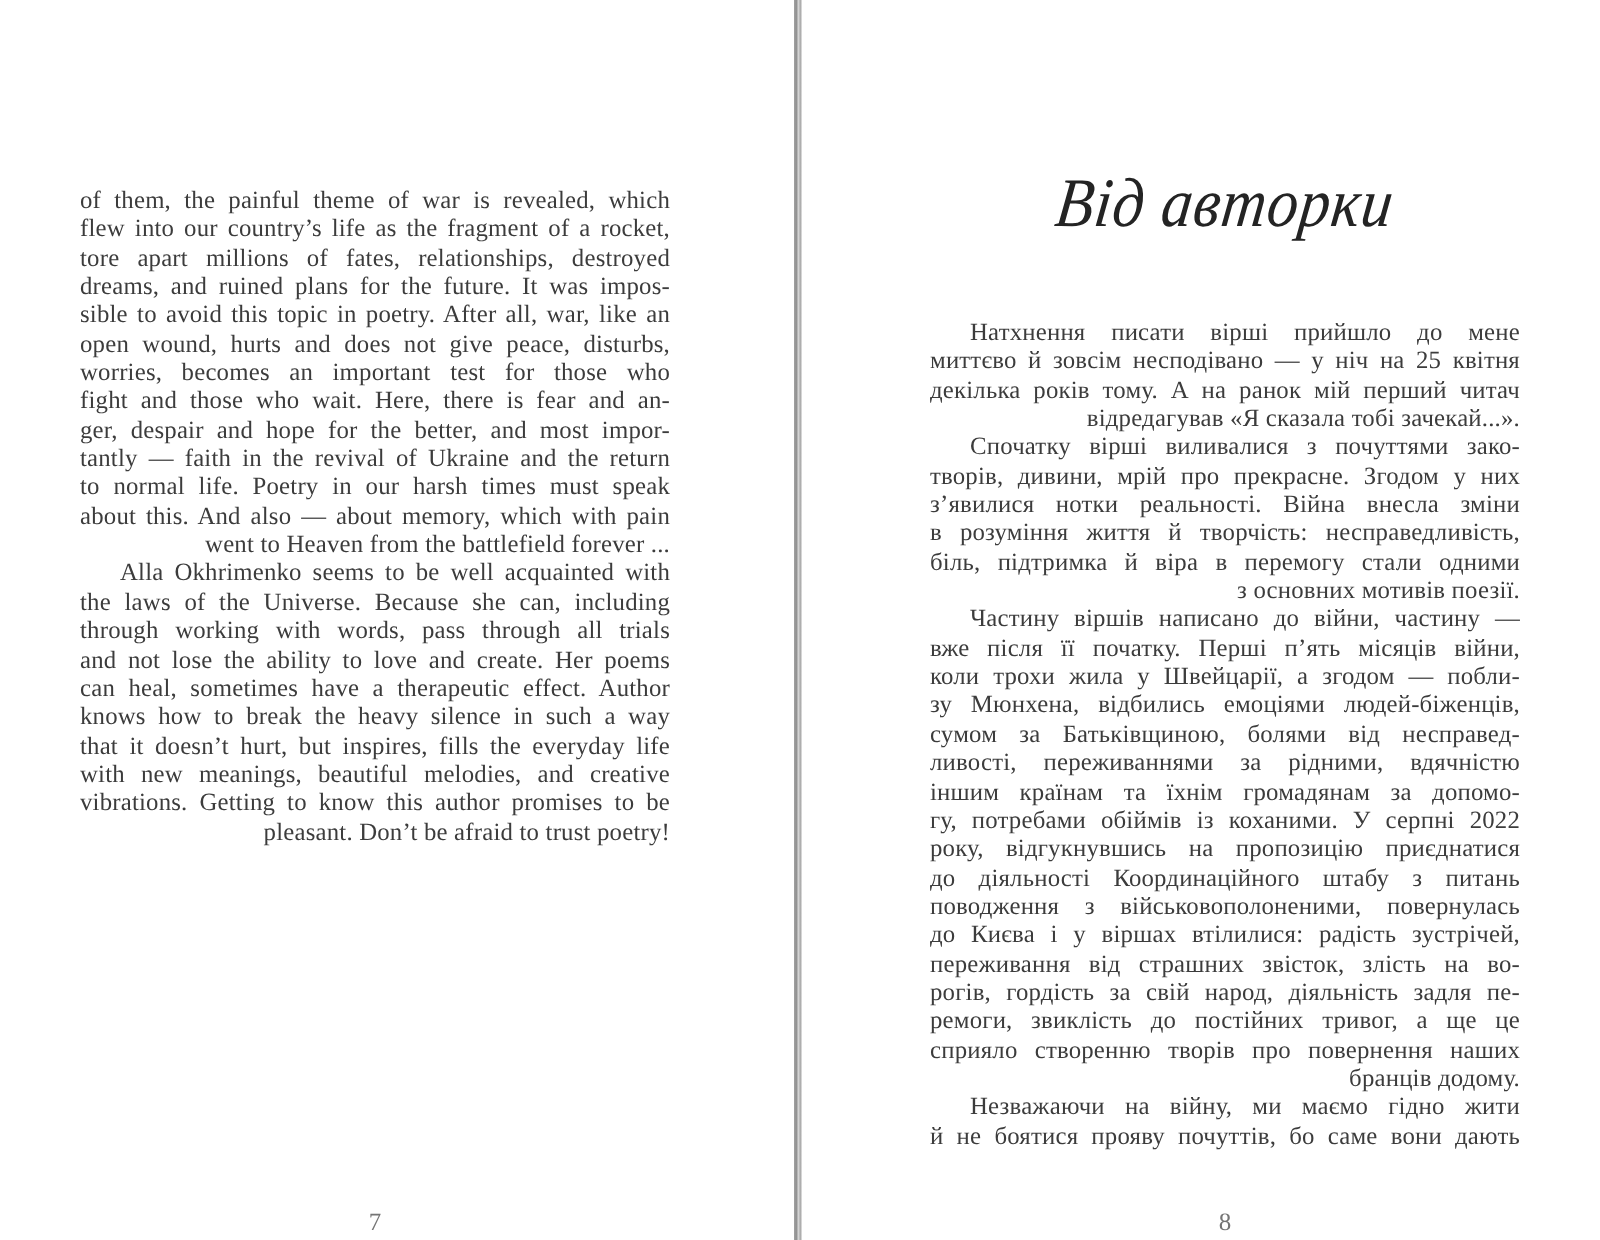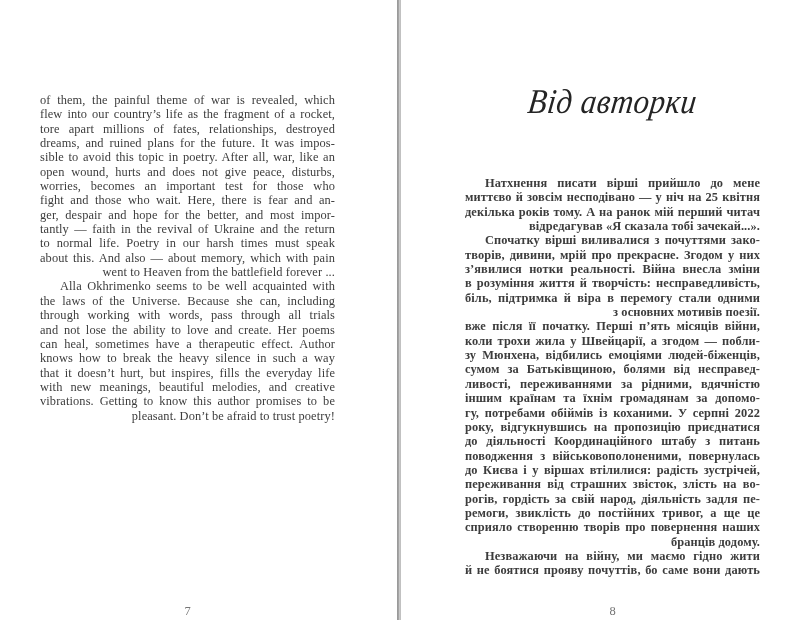--- a/index.html
+++ b/index.html
@@ -34,21 +34,21 @@
   }
   .page.left  { left: 0; }
   .page.right { left: 403px; }
 
   .textblock {
     position: absolute;
     width: 295px;
     color: #3c3c3c;
   }
   .page.left  .textblock { left: 40px; top: 61px; }
-  .page.right .textblock { left: 62px; top: 144px; font-weight: bold; }
+  .page.right .textblock { left: 62px; top: 127px; }
 
   .line {
     font-size: 12.4px;
     line-height: 14.35px;
     letter-spacing: 0.1px;
     text-align: right;
     white-space: normal;
   }
   .line.just {
     text-align: justify;
@@ -126,20 +126,21 @@
         <div class="line just indent">Натхнення писати вірші прийшло до мене</div>
         <div class="line just">миттєво й зовсім несподівано — у ніч на 25 квітня</div>
         <div class="line just">декілька років тому. А на ранок мій перший читач</div>
         <div class="line">відредагував «Я сказала тобі зачекай...».</div>
         <div class="line just indent">Спочатку вірші виливалися з почуттями зако-</div>
         <div class="line just">творів, дивини, мрій про прекрасне. Згодом у них</div>
         <div class="line just">з’явилися нотки реальності. Війна внесла зміни</div>
         <div class="line just">в розуміння життя й творчість: несправедливість,</div>
         <div class="line just">біль, підтримка й віра в перемогу стали одними</div>
         <div class="line">з основних мотивів поезії.</div>
+        <div class="line just indent">Частину віршів написано до війни, частину —</div>
         <div class="line just">вже після її початку. Перші п’ять місяців війни,</div>
         <div class="line just">коли трохи жила у Швейцарії, а згодом — побли-</div>
         <div class="line just">зу Мюнхена, відбились емоціями людей-біженців,</div>
         <div class="line just">сумом за Батьківщиною, болями від несправед-</div>
         <div class="line just">ливості, переживаннями за рідними, вдячністю</div>
         <div class="line just">іншим країнам та їхнім громадянам за допомо-</div>
         <div class="line just">гу, потребами обіймів із коханими. У серпні 2022</div>
         <div class="line just">року, відгукнувшись на пропозицію приєднатися</div>
         <div class="line just">до діяльності Координаційного штабу з питань</div>
         <div class="line just">поводження з військовополоненими, повернулась</div>

